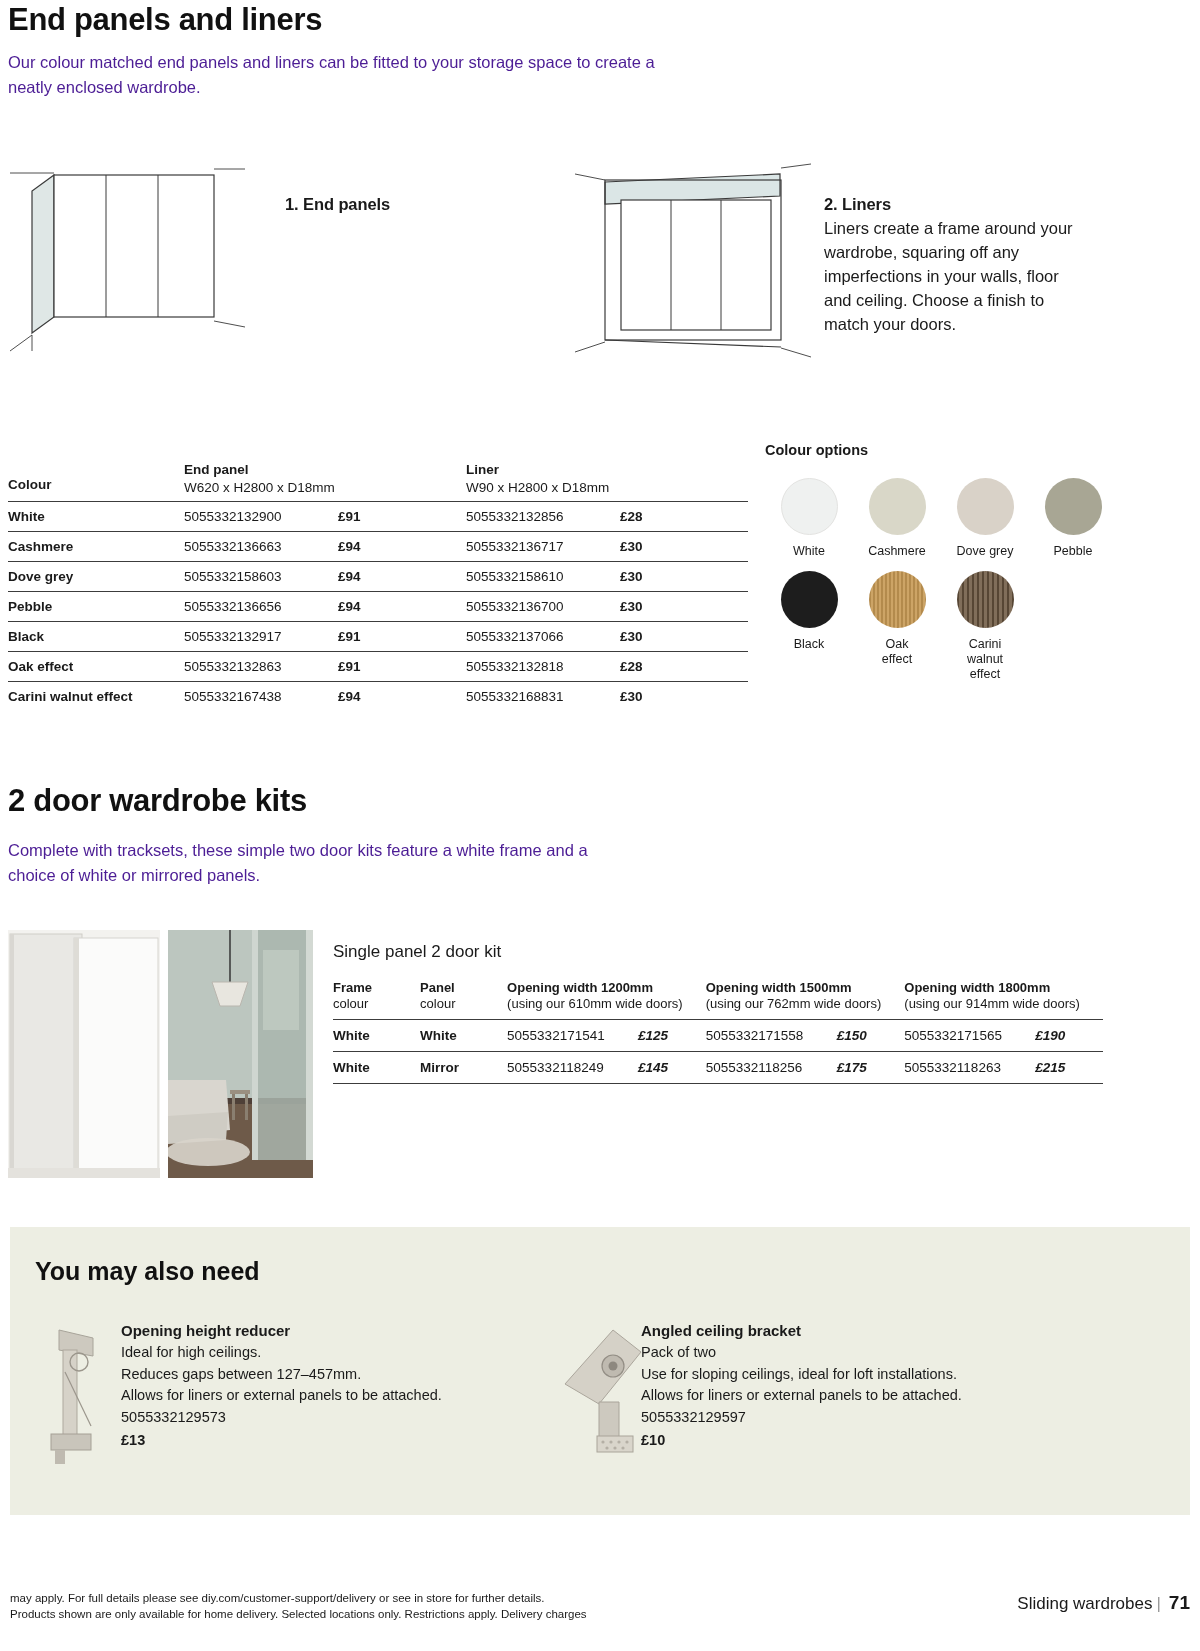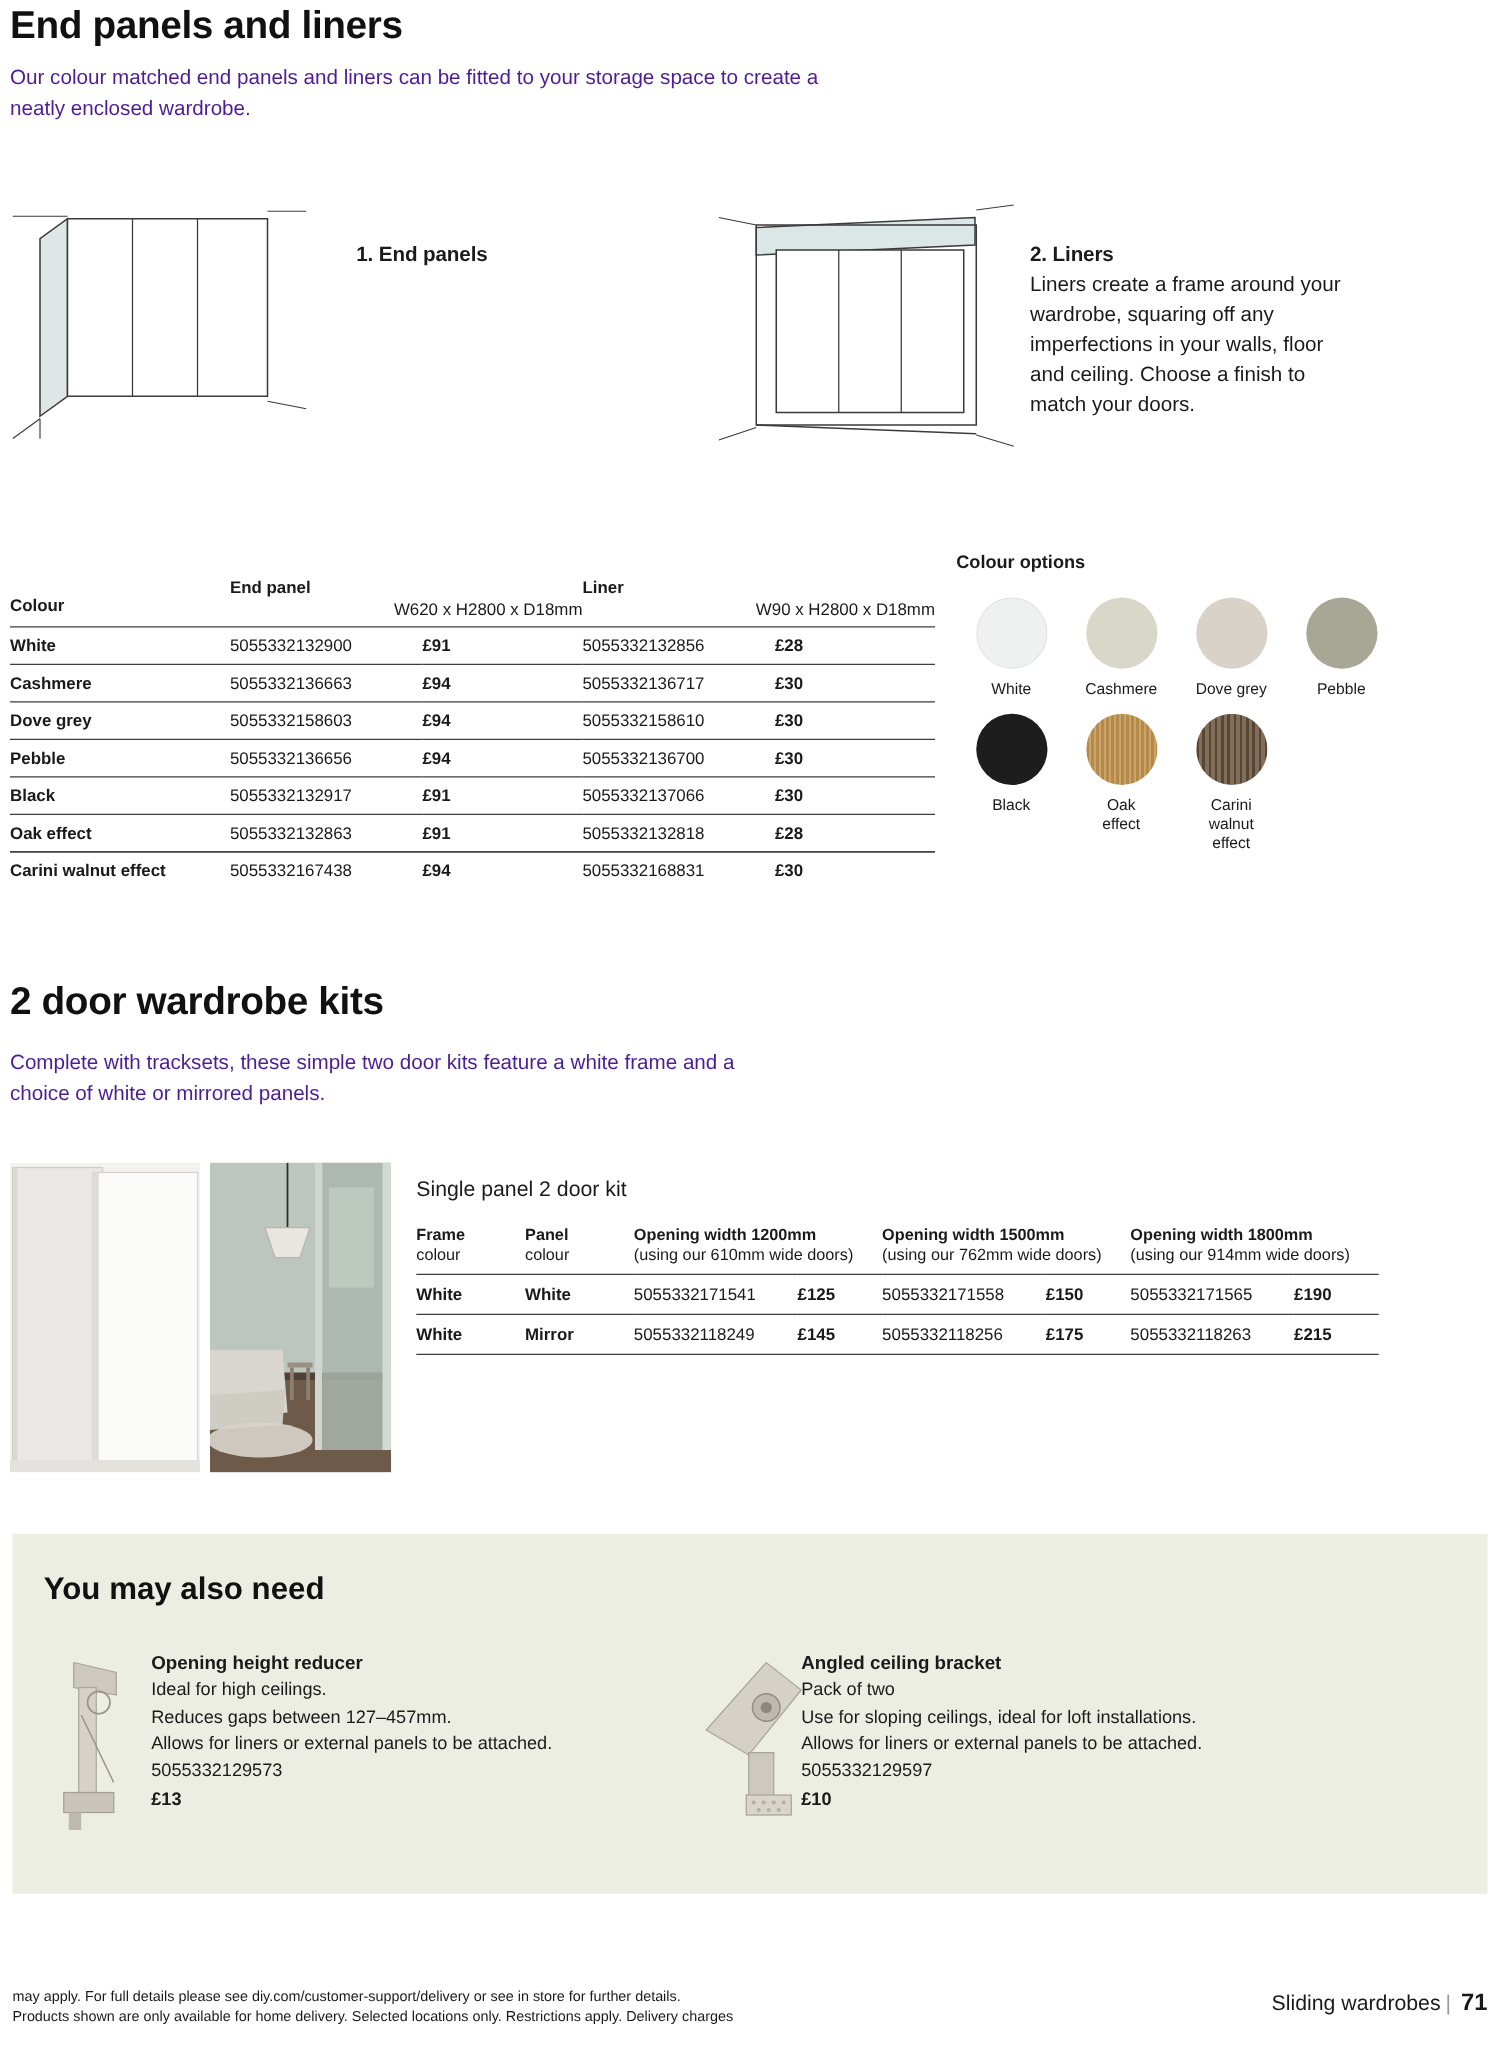--- a/index.html
+++ b/index.html
@@ -44,21 +44,21 @@
   .feature .f-body { font-size:16.5px; line-height:24px; margin:0; }
 
   
   .tbl { position:absolute; border-collapse:collapse; }
   .tbl td, .tbl th { text-align:left; vertical-align:bottom; padding:0; }
 
   
   #panel-table { left:8px; top:462px; width:740px; }
   #panel-table .hrow td { font-size:13.5px; padding-bottom:6px; }
   #panel-table .hrow .h-main { font-weight:bold; display:block; font-size:13.5px; margin-bottom:3px;}
-  #panel-table .hrow .h-sub  { font-weight:normal; display:block; font-size:13.5px;text-align:right; }
+  #panel-table .hrow .h-sub  { font-weight:normal; display:block; font-size:13.5px; }
   #panel-table tbody tr { border-top:1.6px solid #3c3c3c; }
   #panel-table tbody td { font-size:13.5px; padding:7px 0 7px 0; height:27px;}
   #panel-table tbody .c-colour { font-weight:bold; width:178px; }
   #panel-table tbody .c-code   { width:155px; }
   #panel-table tbody .c-price  { font-weight:bold; width:130px; }
 
   
   #colour-options { position:absolute; left:765px; top:442px; width:420px; }
   #colour-options .co-title { font-size:14.5px; font-weight:bold; margin:0 0 20px 0; }
   .sw-grid { display:flex; flex-wrap:wrap; gap:0; width:420px; }
@@ -78,21 +78,21 @@
   #kit-table { width:770px; border-collapse:collapse; }
   #kit-table td { text-align:left; vertical-align:bottom; padding:0; }
   #kit-table .hrow td { font-size:13px; padding-bottom:7px; line-height:16px; }
   #kit-table .hrow .h-main { font-weight:bold; display:block; }
   #kit-table .hrow .h-sub { font-weight:normal; display:block; }
   #kit-table tbody tr { border-top:1.6px solid #3c3c3c; }
   #kit-table tbody td { font-size:13.5px; padding:8px 0; height:27px; }
   #kit-table .k-frame { font-weight:bold; width:90px; }
   #kit-table .k-panel { font-weight:bold; width:90px; }
   #kit-table .k-code  { width:133px; }
-  #kit-table .k-price { font-weight:bold; width:70px; }
+  #kit-table .k-price { font-weight:bold; width:70px;font-style:italic; }
 
   
   #also-need {
     position:absolute; left:10px; top:1227px;
     width:1180px; height:288px;
     background:#edeee3;
   }
   #also-need .an-title {
     position:absolute; left:25px; top:30px;
     font-size:25px; font-weight:bold; margin:0; color:#111;

